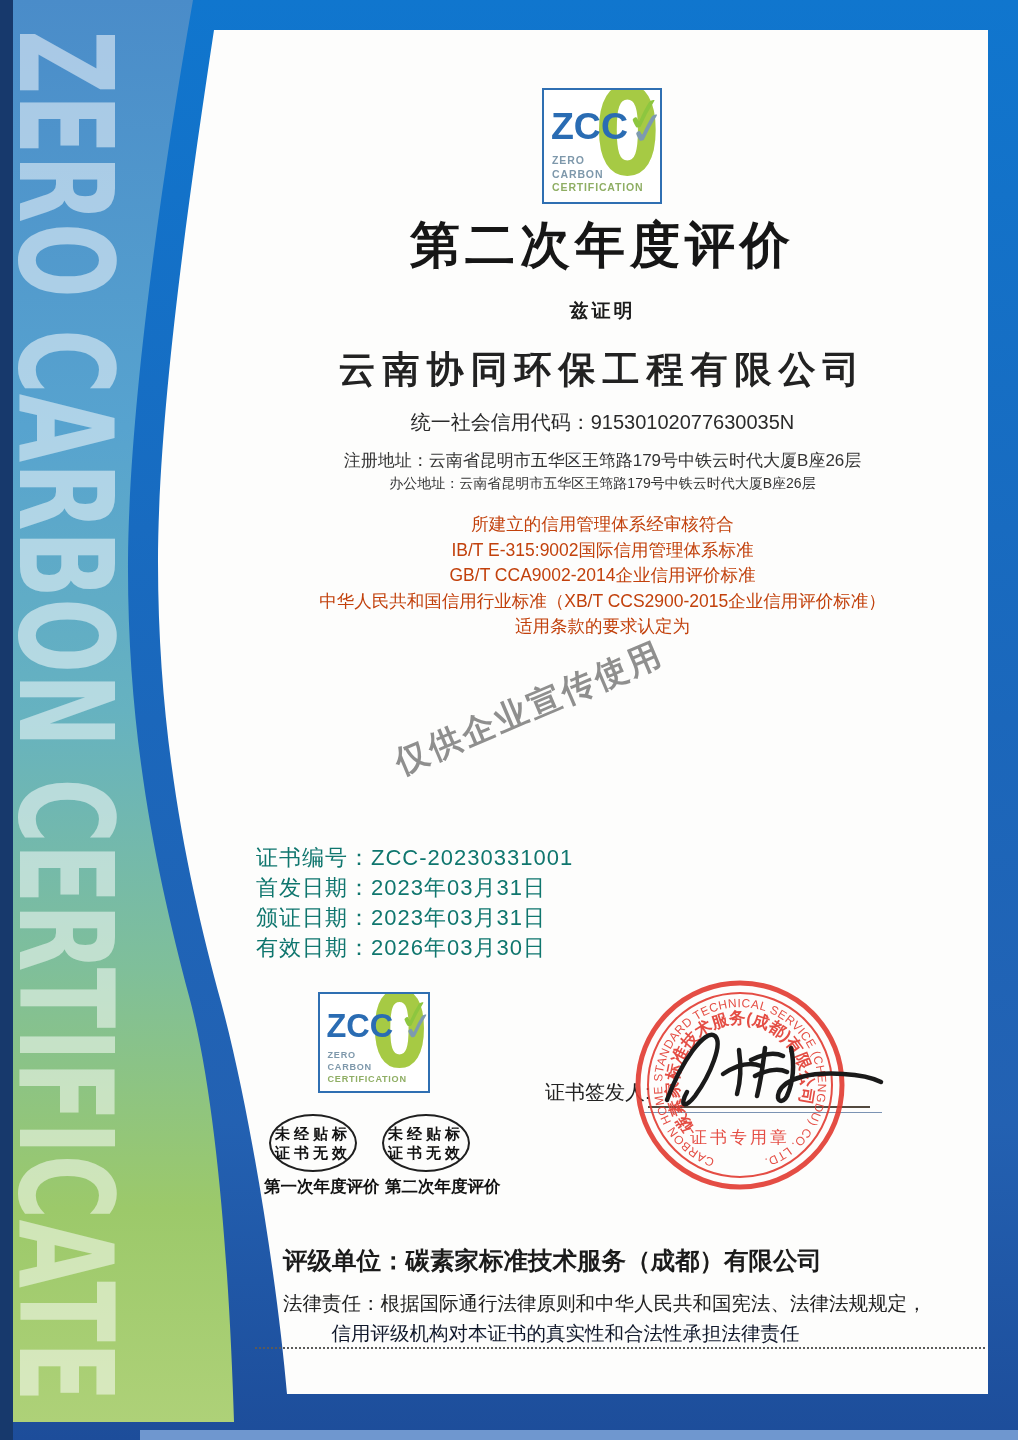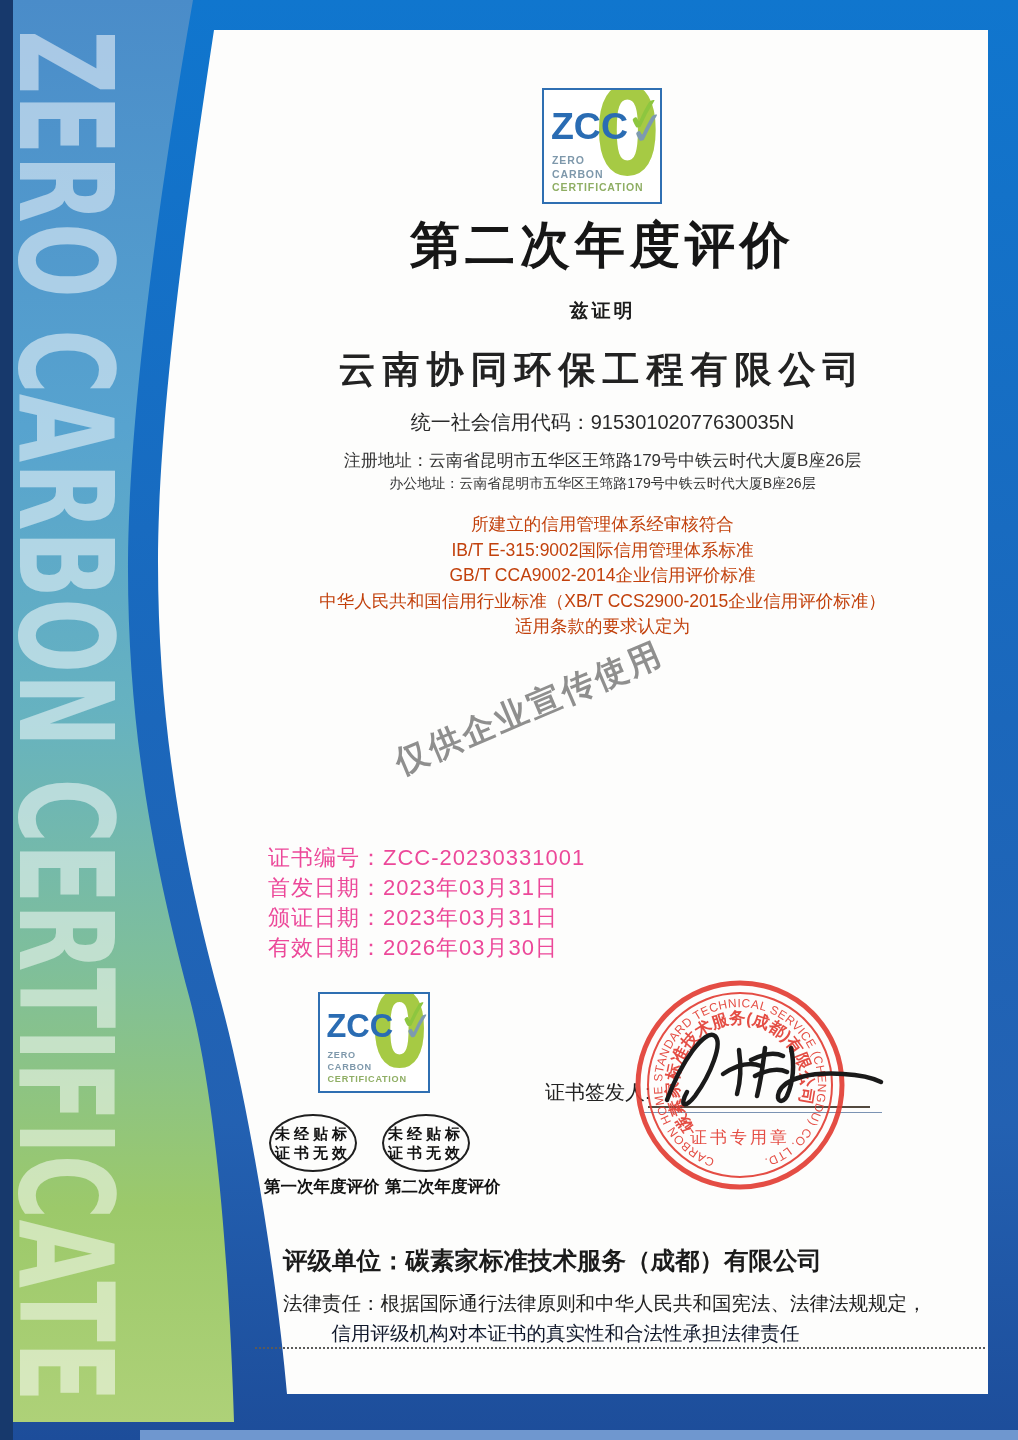--- a/index.html
+++ b/index.html
@@ -31,22 +31,22 @@
   .code{top:409px;font-size:20px;font-weight:500;color:#2a2a2a;}
   .addr1{top:449px;font-size:17px;font-weight:500;color:#333;}
   .addr2{top:475px;font-size:14px;font-weight:500;color:#333;}
   .standards{top:512px;font-size:17.5px;font-weight:400;line-height:25.5px;color:#c2410c;}
   .rating{top:642px;font-family:"Liberation Serif","DejaVu Serif",serif;font-weight:700;
           font-size:142px;line-height:1;color:#e8402f;letter-spacing:26px;padding-left:26px;}
   .watermark{position:absolute;left:388px;top:744px;font-size:33px;letter-spacing:3px;font-weight:600;
              color:rgba(100,100,100,.72);transform:rotate(-23deg);transform-origin:0 0;
              white-space:nowrap;z-index:5;}
 
-  .certfields{position:absolute;left:268px;top:843px;font-size:22px;line-height:30px;
-              font-weight:500;color:#ec4899;letter-spacing:1px;}
+  .certfields{position:absolute;left:256px;top:843px;font-size:22px;line-height:30px;
+              font-weight:500;color:#0f766e;letter-spacing:1px;}
 
   
   .stamp{position:absolute;width:88px;height:58px;border:2.5px solid #1f1f1f;border-radius:50%;
          display:flex;flex-direction:column;align-items:center;justify-content:center;
          font-size:15px;line-height:1.3;letter-spacing:4px;font-weight:600;color:#111;box-sizing:border-box;}
   .stamp1{left:269px;top:1114px;}
   .stamp2{left:382px;top:1114px;}
   .annual{position:absolute;top:1176px;font-size:16.5px;font-weight:600;color:#111;}
   .annual1{left:264px;} .annual2{left:377px;margin-left:8px;}
 

